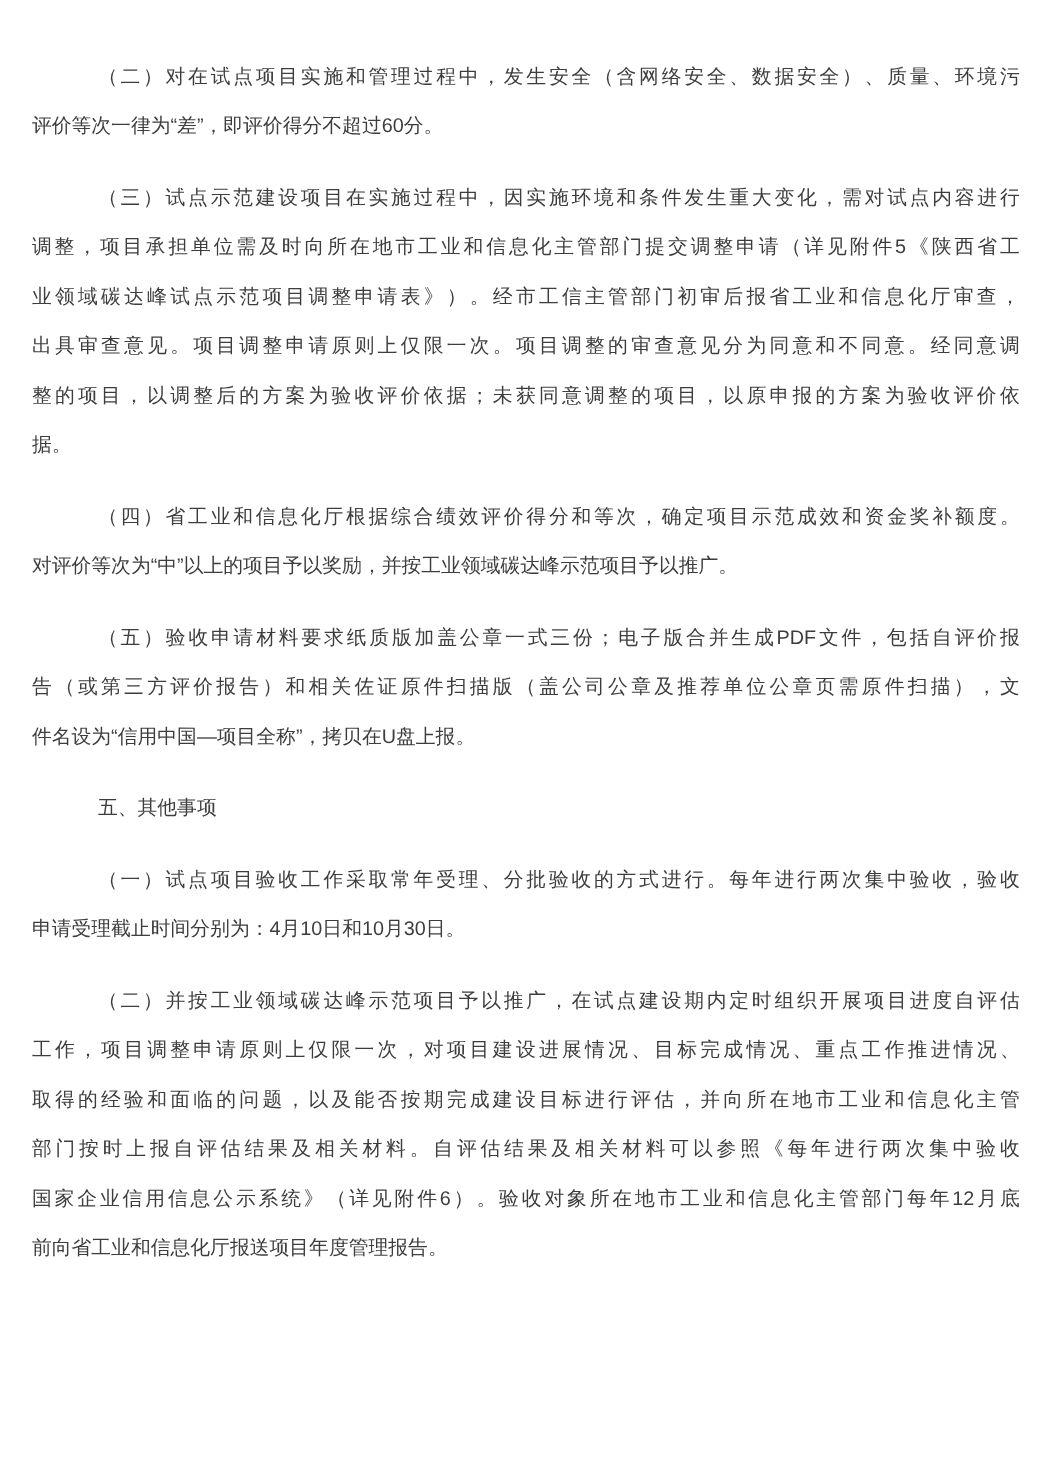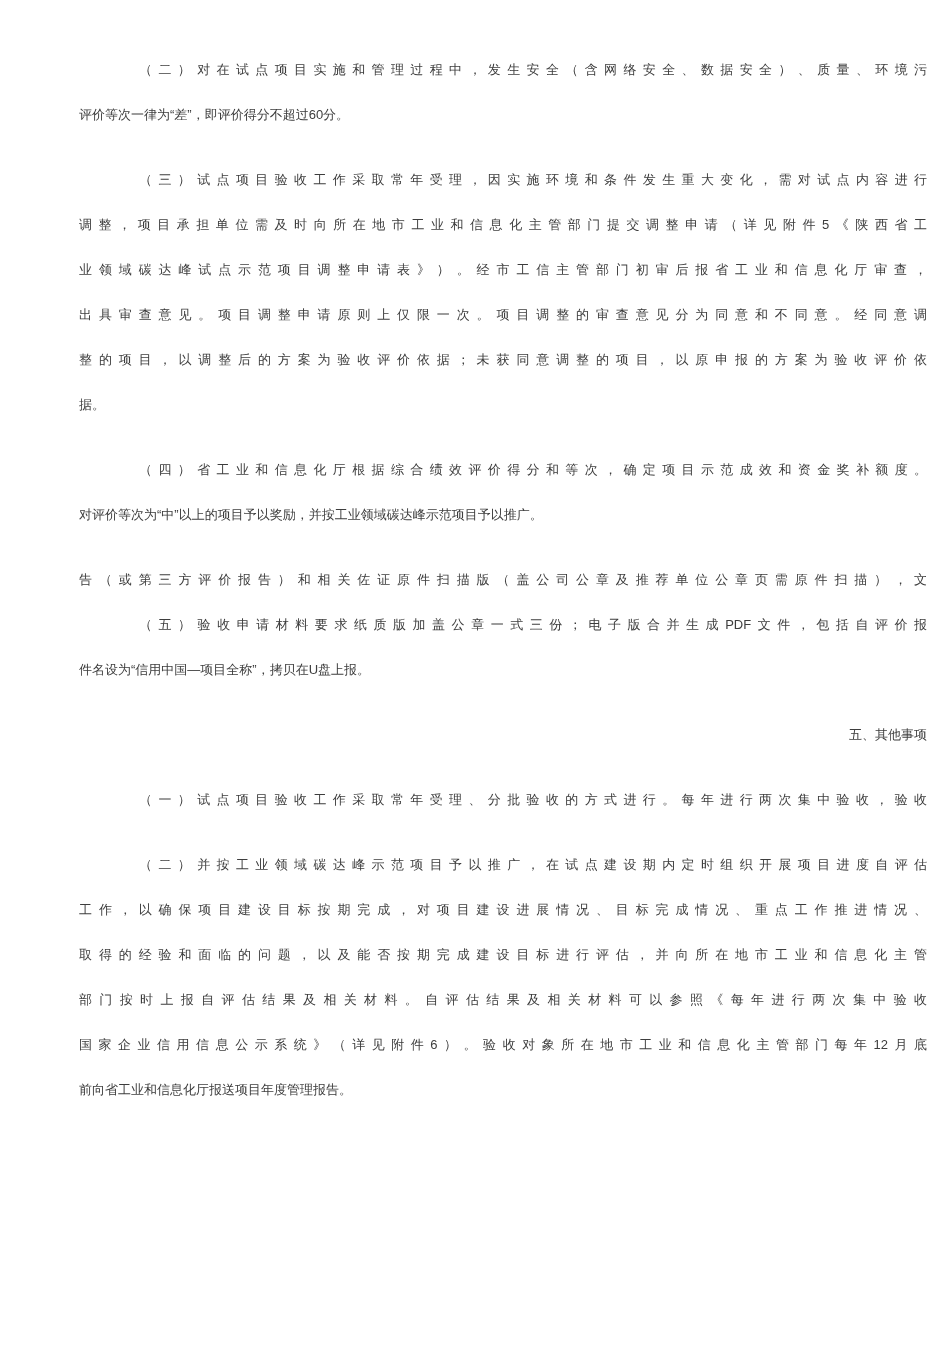--- a/index.html
+++ b/index.html
@@ -10,24 +10,24 @@
   body {
     width: 950px;
     height: 1345px;
     overflow: hidden;
     font-family: "Liberation Sans", "DejaVu Sans", sans-serif;
   }
   .page {
     box-sizing: border-box;
     width: 950px;
     height: 1345px;
-    padding: 47px 23px 0 79px;
+    padding: 47px 23px 0 29px;
     background: #ffffff;
     color: #3d3d3d;
-    font-size: 13px;
+    font-size: 18px;
   }
   .para {
     margin: 0 0 20px 0;
   }
   .line {
     line-height: 45px;
     height: 45px;
     overflow: hidden;
     text-align: justify;
     text-align-last: justify;
@@ -40,61 +40,61 @@
   .line.last {
     text-align: right;
     text-align-last: left;
   }
   .heading {
     line-height: 45px;
     height: 45px;
     padding-left: 60px;
     margin: 0 0 20px 0;
     white-space: nowrap;
-    text-align: right;
   }
 </style>
 </head>
 <body>
 
 <div class="page">
 
   <div class="para">
     <div class="line first">（二）对在试点项目实施和管理过程中，发生安全（含网络安全、数据安全）、质量、环境污</div>
     <div class="line last">评价等次一律为“差”，即评价得分不超过60分。</div>
   </div>
 
   <div class="para">
-    <div class="line first">（三）试点项目验收工作采取常年受理，因实施环境和条件发生重大变化，需对试点内容进行</div>
+    <div class="line first">（三）试点示范建设项目在实施过程中，因实施环境和条件发生重大变化，需对试点内容进行</div>
     <div class="line">调整，项目承担单位需及时向所在地市工业和信息化主管部门提交调整申请（详见附件5《陕西省工</div>
     <div class="line">业领域碳达峰试点示范项目调整申请表》）。经市工信主管部门初审后报省工业和信息化厅审查，</div>
     <div class="line">出具审查意见。项目调整申请原则上仅限一次。项目调整的审查意见分为同意和不同意。经同意调</div>
     <div class="line">整的项目，以调整后的方案为验收评价依据；未获同意调整的项目，以原申报的方案为验收评价依</div>
     <div class="line last">据。</div>
   </div>
 
   <div class="para">
     <div class="line first">（四）省工业和信息化厅根据综合绩效评价得分和等次，确定项目示范成效和资金奖补额度。</div>
     <div class="line last">对评价等次为“中”以上的项目予以奖励，并按工业领域碳达峰示范项目予以推广。</div>
   </div>
 
   <div class="para">
+    <div class="line first">（五）验收申请材料要求纸质版加盖公章一式三份；电子版合并生成PDF文件，包括自评价报</div>
     <div class="line">告（或第三方评价报告）和相关佐证原件扫描版（盖公司公章及推荐单位公章页需原件扫描），文</div>
-    <div class="line first">（五）验收申请材料要求纸质版加盖公章一式三份；电子版合并生成PDF文件，包括自评价报</div>
     <div class="line last">件名设为“信用中国—项目全称”，拷贝在U盘上报。</div>
   </div>
 
   <div class="heading">五、其他事项</div>
 
   <div class="para">
     <div class="line first">（一）试点项目验收工作采取常年受理、分批验收的方式进行。每年进行两次集中验收，验收</div>
+    <div class="line last">申请受理截止时间分别为：4月10日和10月30日。</div>
   </div>
 
   <div class="para">
     <div class="line first">（二）并按工业领域碳达峰示范项目予以推广，在试点建设期内定时组织开展项目进度自评估</div>
-    <div class="line">工作，以确保项目建设目标按期完成，对项目建设进展情况、目标完成情况、重点工作推进情况、</div>
+    <div class="line">工作，项目调整申请原则上仅限一次，对项目建设进展情况、目标完成情况、重点工作推进情况、</div>
     <div class="line">取得的经验和面临的问题，以及能否按期完成建设目标进行评估，并向所在地市工业和信息化主管</div>
     <div class="line">部门按时上报自评估结果及相关材料。自评估结果及相关材料可以参照《每年进行两次集中验收</div>
     <div class="line">国家企业信用信息公示系统》（详见附件6）。验收对象所在地市工业和信息化主管部门每年12月底</div>
     <div class="line last">前向省工业和信息化厅报送项目年度管理报告。</div>
   </div>
 
 </div>
 
 </body></html>

